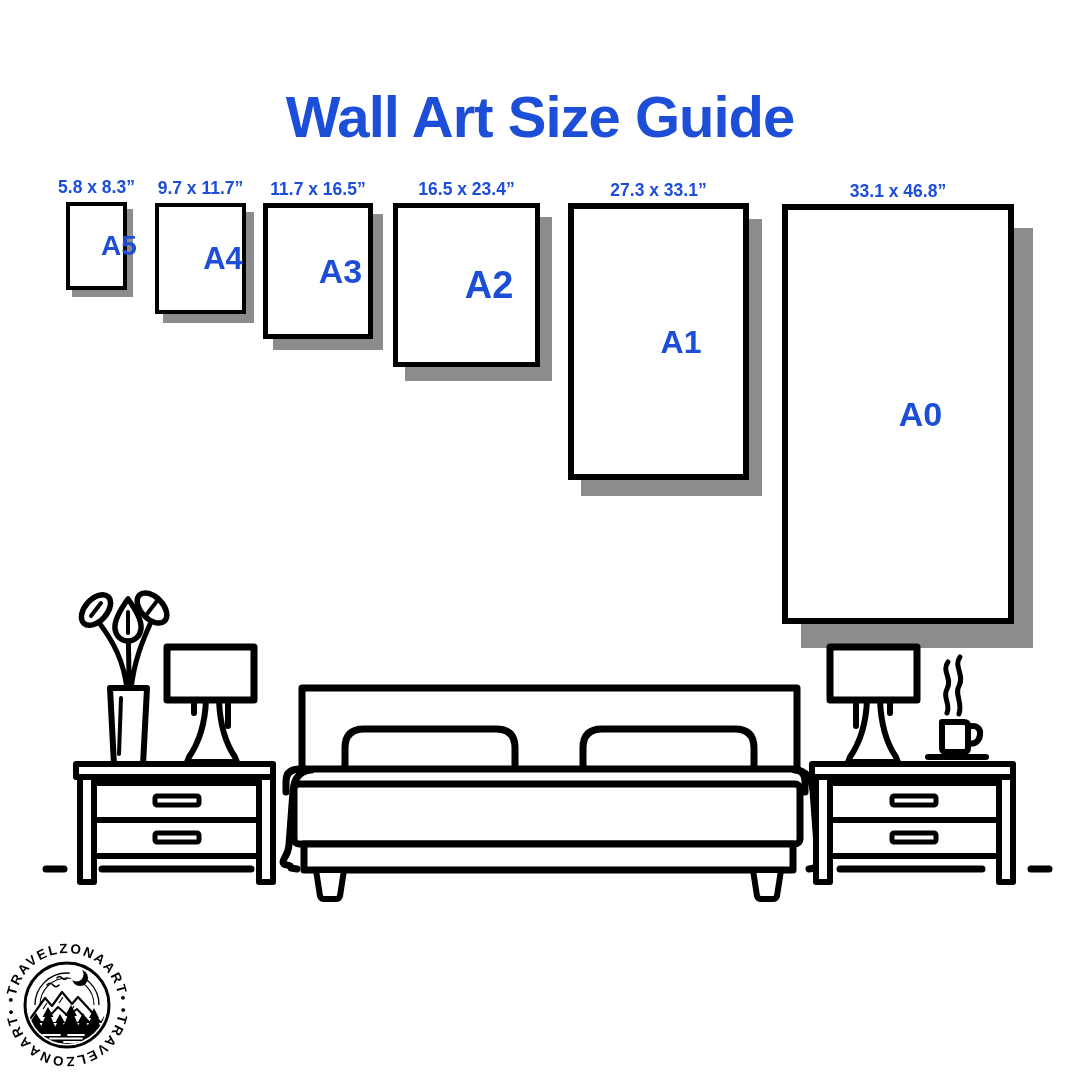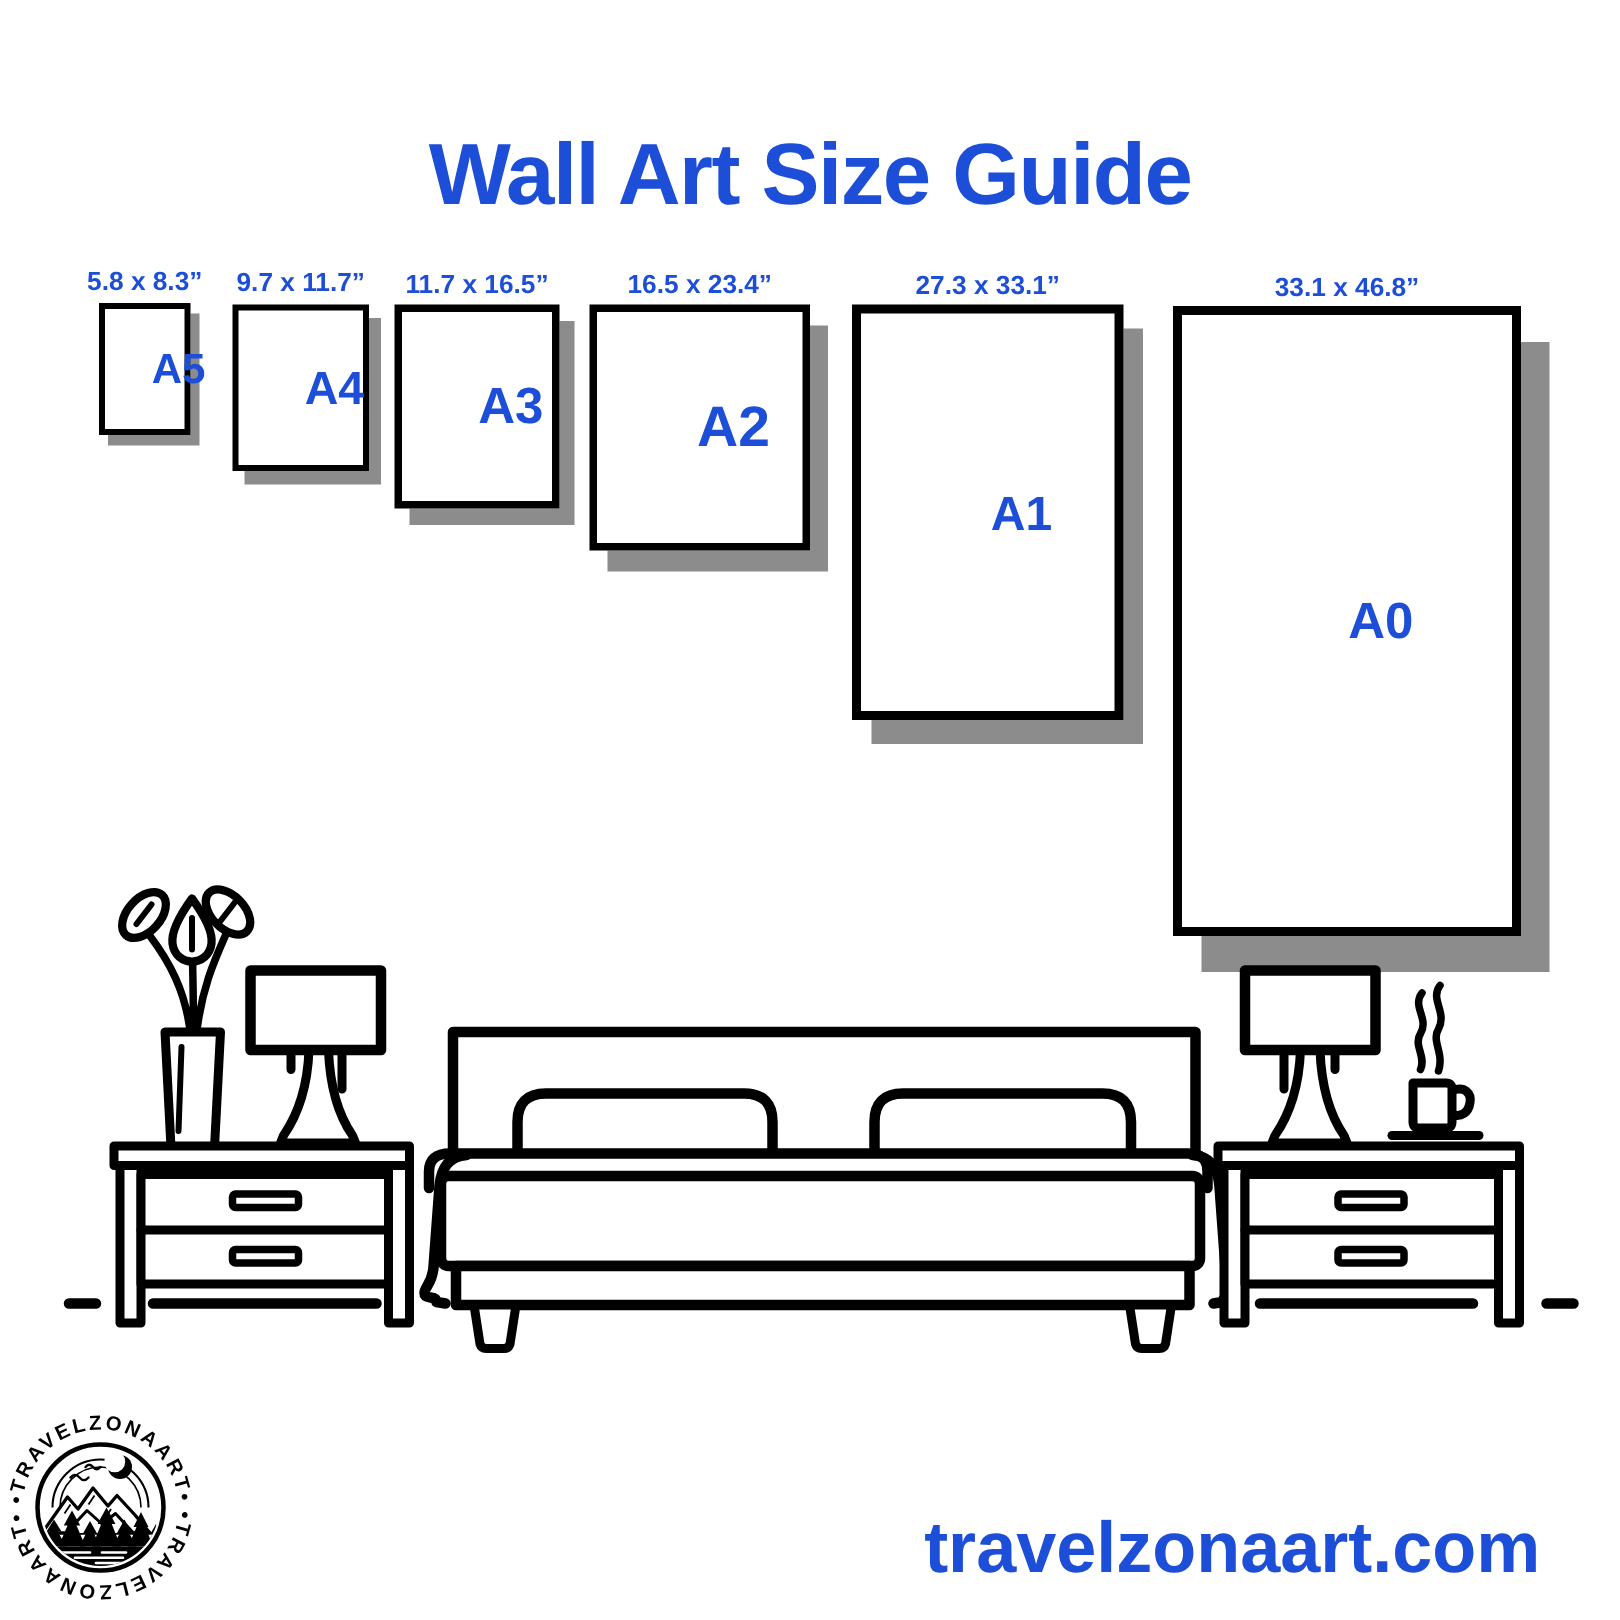--- a/index.html
+++ b/index.html
@@ -176,15 +176,14 @@
         <path d="M71,1005 L65,1016 H67.5 L61.5,1031 H80.5 L74.5,1016 H77 Z"></path>
         <path d="M83,1013 L78,1022 H80 L75,1031 H91 L86,1022 H88 Z"></path>
         <path d="M94,1008 L89,1018 H91 L85.5,1031 H102 L97,1018 H99 Z"></path>
         <path d="M104,1016 L100,1023 H101.5 L97.5,1031 H110 L106.5,1023 H108 Z"></path>
       </g>
       <rect x="26" y="1031" width="82" height="14" fill="#000"></rect>
       <path d="M34,1035 H60 M68,1035 H84 M50,1038.5 H82 M32,1042 H48 M64,1042 H92" stroke="#fff" stroke-width="1.8" stroke-linecap="round"></path>
     </g>
   </svg>
 
-  <div class="website">travelzonaart.com</div>
 
 </div>
 
 </body></html>

